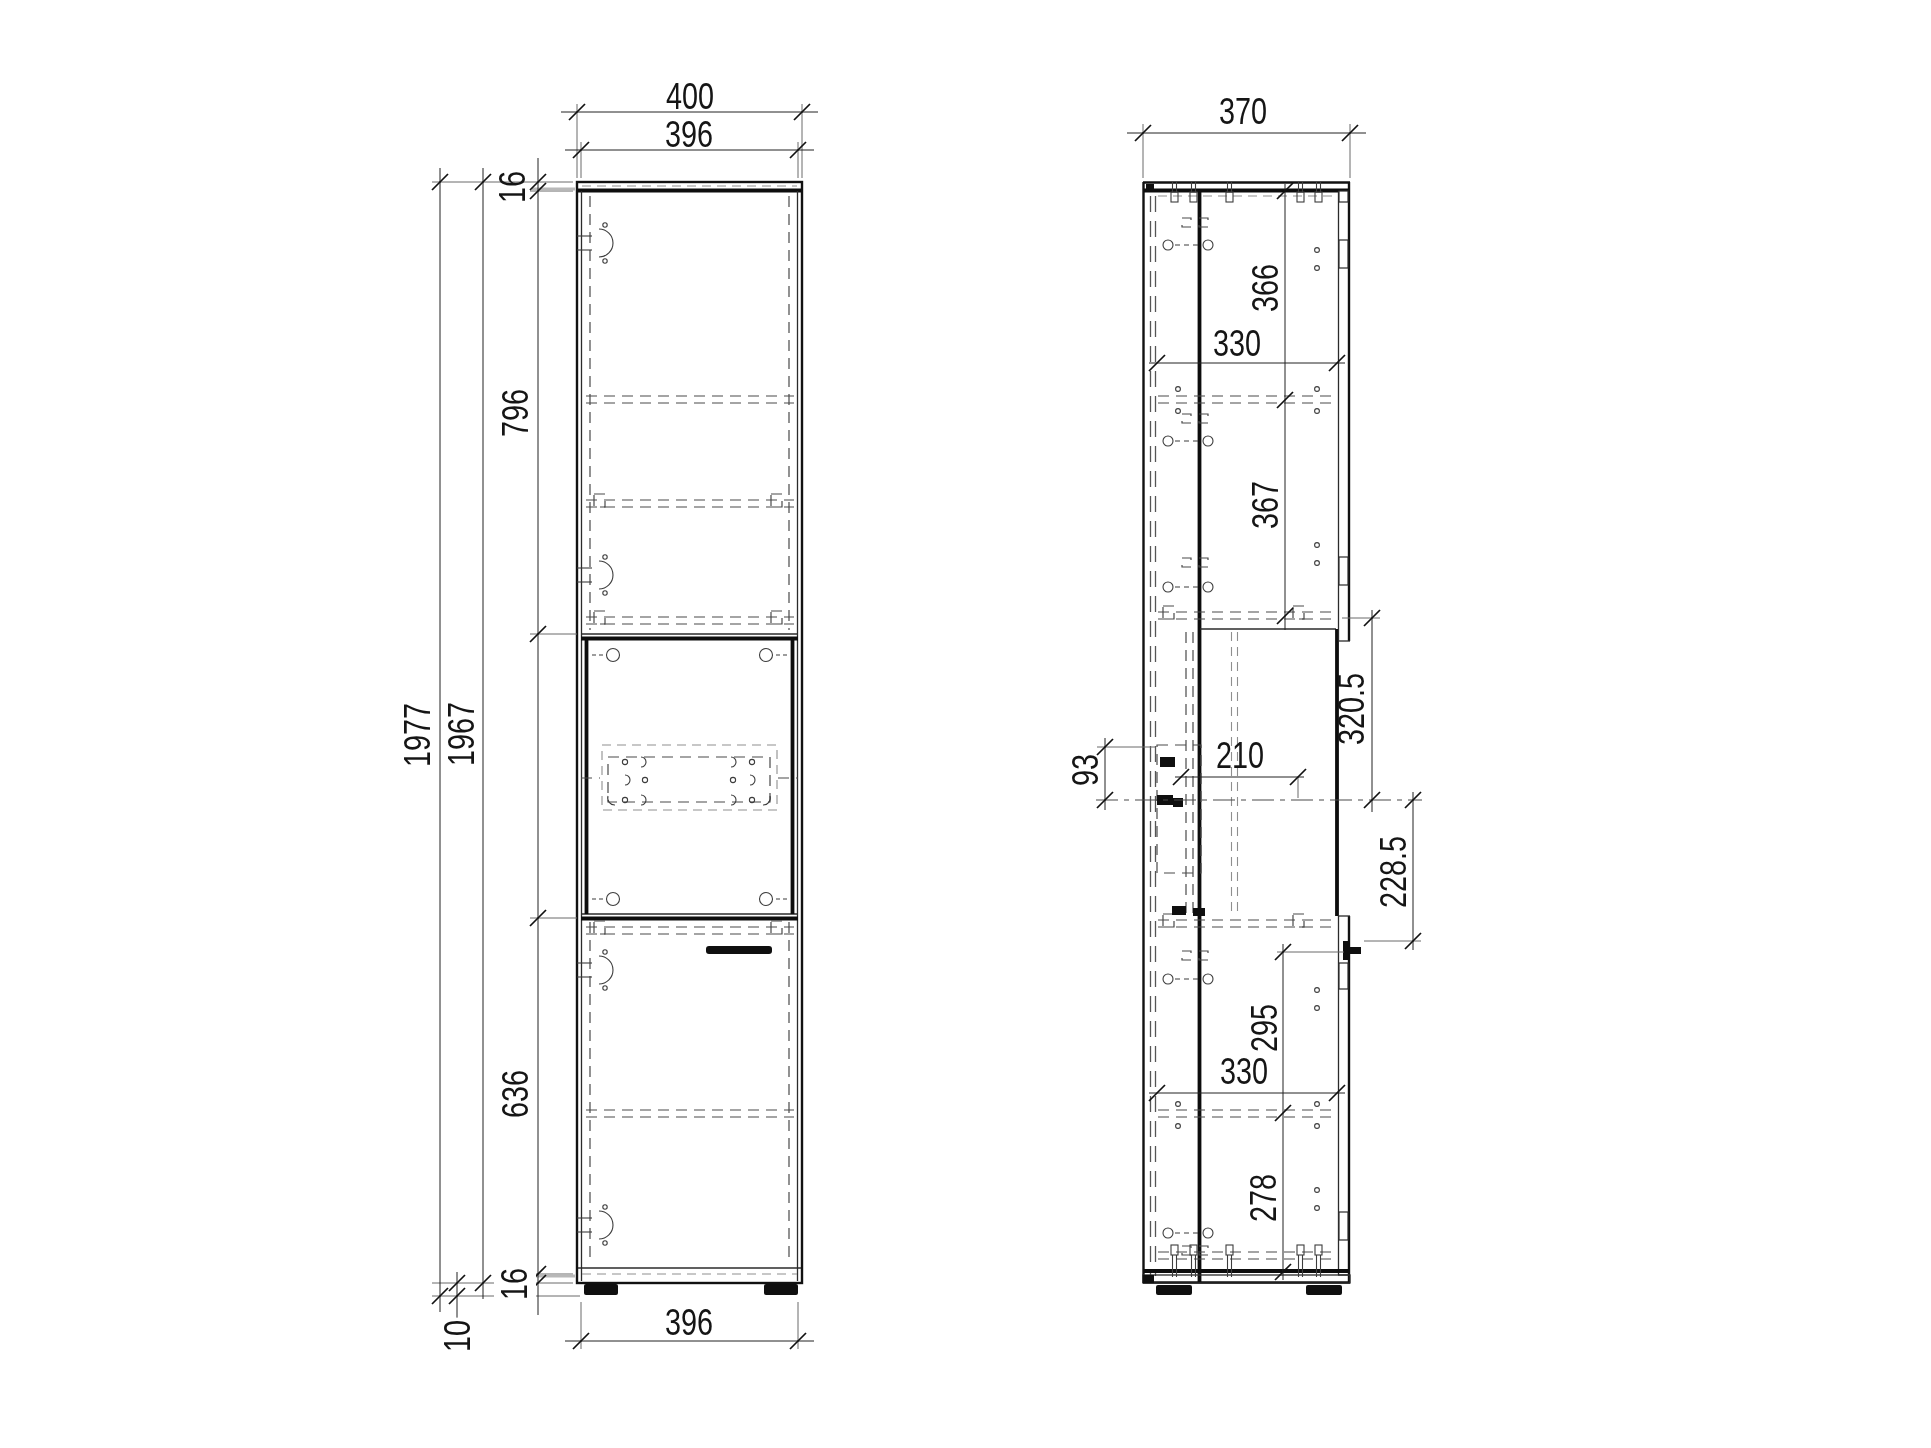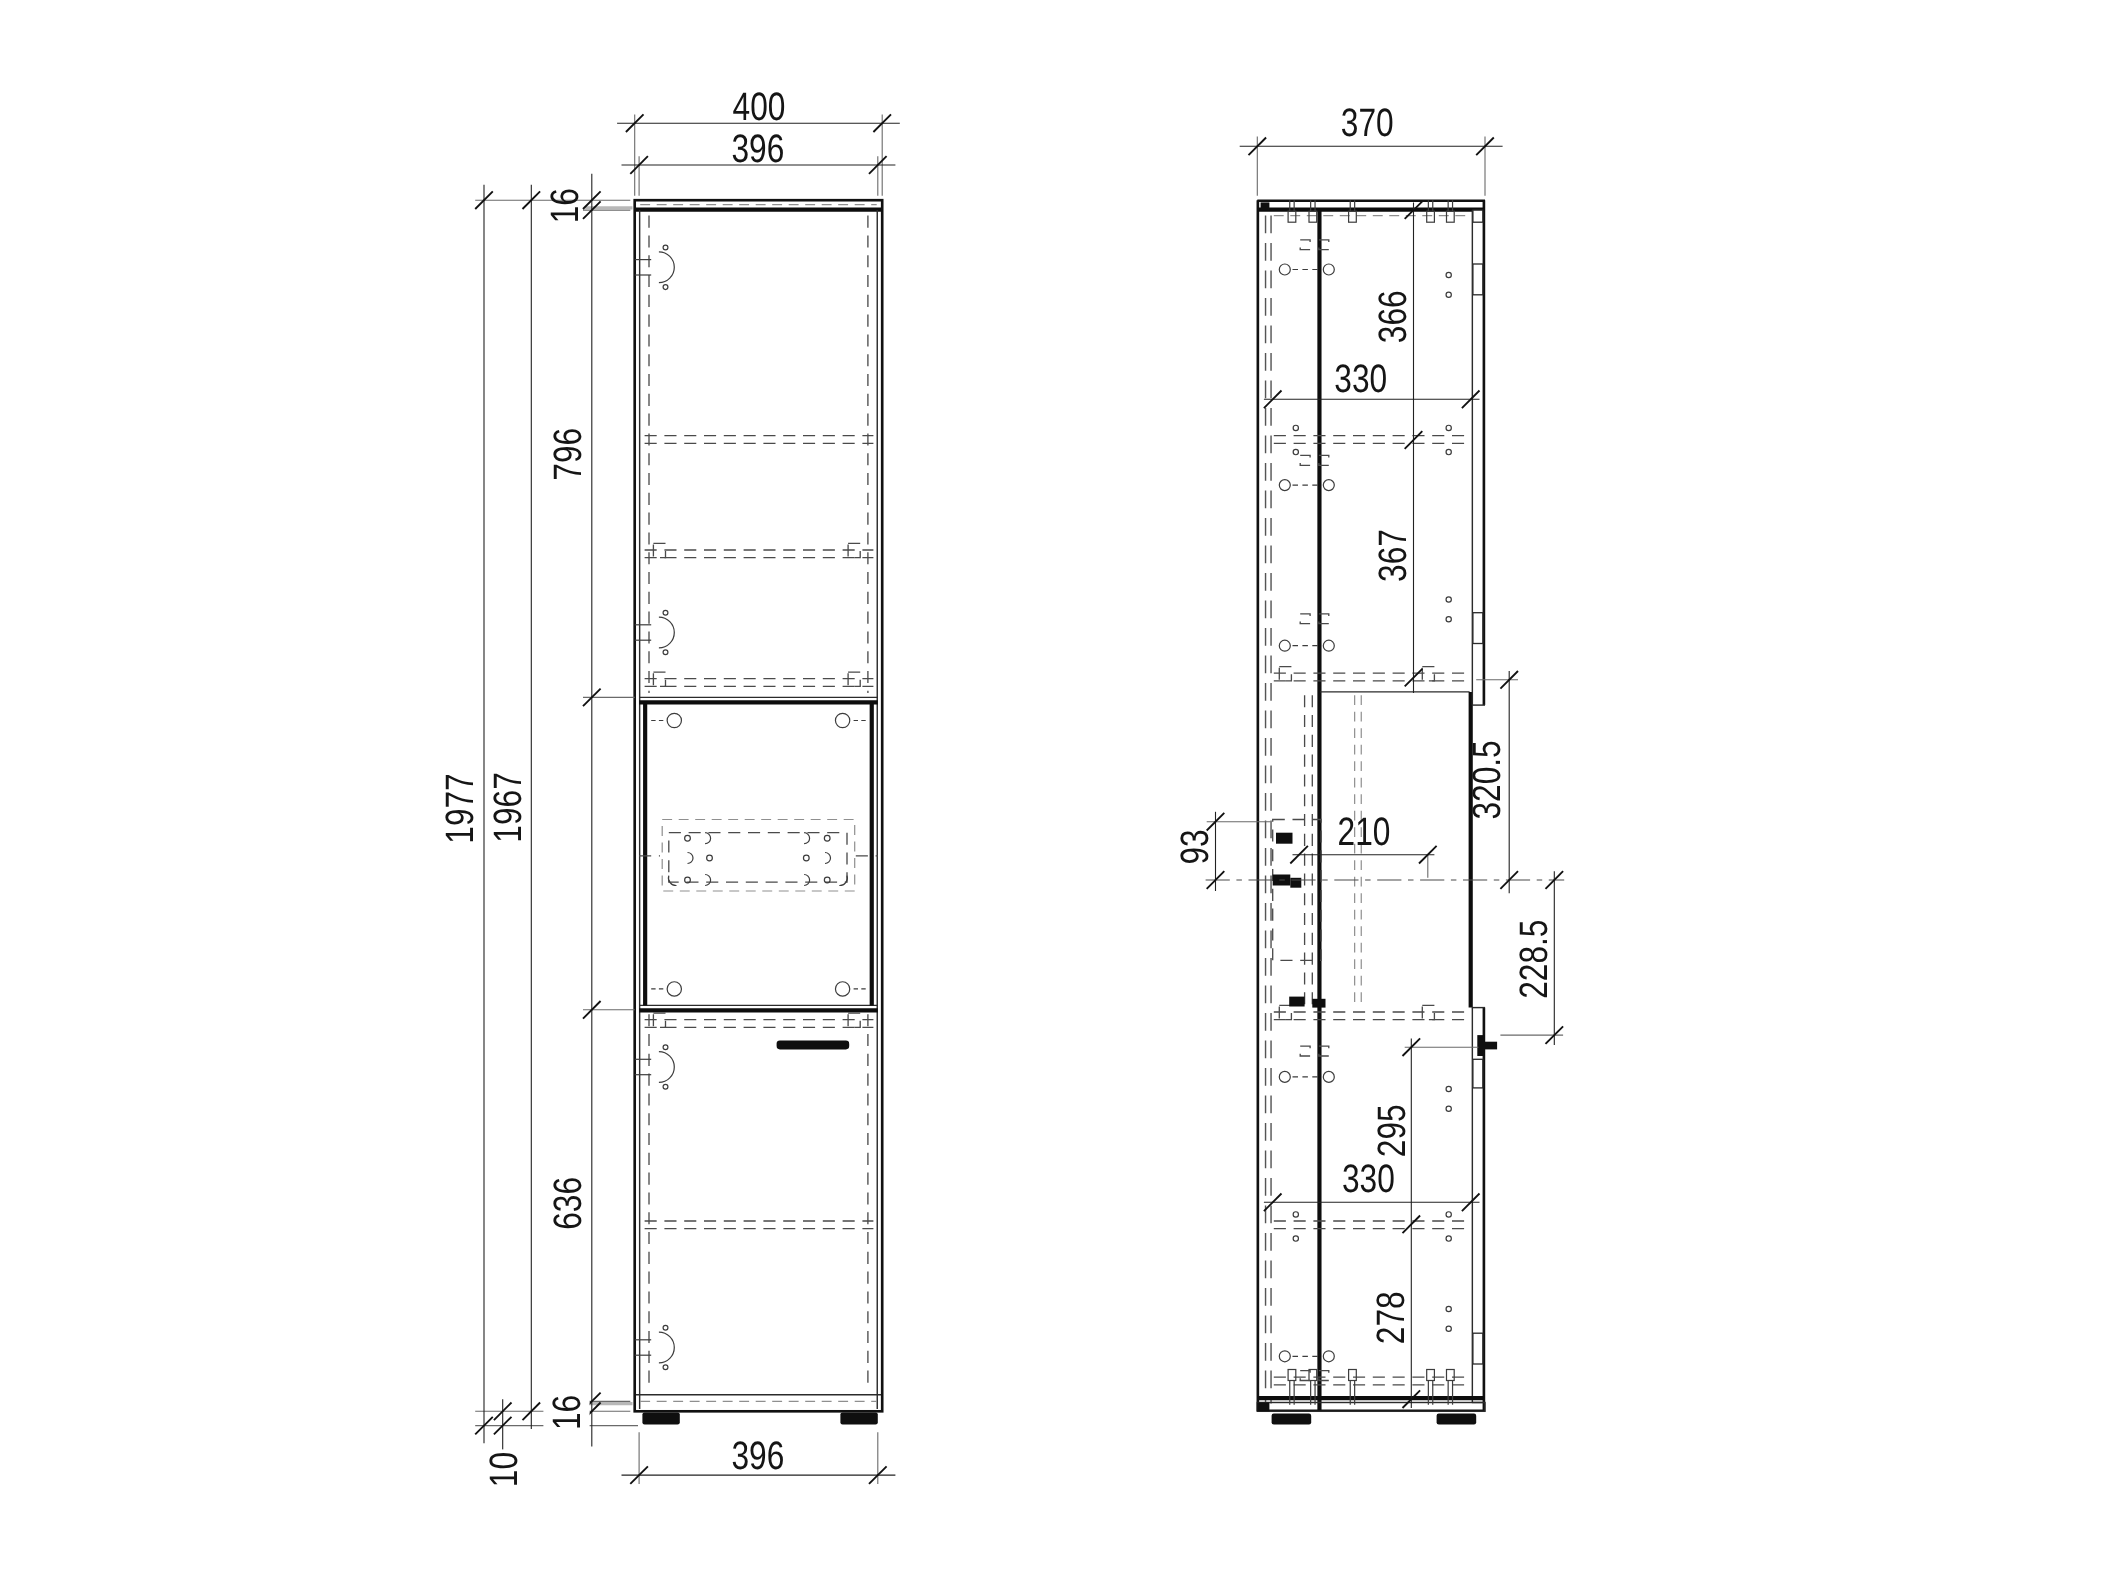--- a/index.html
+++ b/index.html
@@ -1,17 +1,17 @@
 <!DOCTYPE html>
 <html><head>
 <meta charset="utf-8">
 <style>
   html,body{margin:0;padding:0;background:#ffffff;}
   #canvas{position:relative;width:1637px;height:1448px;background:#ffffff;overflow:hidden;
-          font-family:"Liberation Sans",sans-serif;padding-left:20px;}
+          font-family:"Liberation Sans",sans-serif;}
   svg{position:absolute;left:0;top:0;}
   
   .l1{stroke:#2b2b2b;stroke-width:1.3;fill:none;}
   .l2{stroke:#111;stroke-width:2.4;fill:none;}
   .l3{stroke:#0d0d0d;stroke-width:3.8;fill:none;}
   .dsh{stroke:#4a4a4a;stroke-width:1.2;fill:none;stroke-dasharray:11 7;}
   .dshg{stroke:#8f8f8f;stroke-width:1.1;fill:none;stroke-dasharray:9 6;}
   .dshb{stroke:#555;stroke-width:1.3;fill:none;stroke-dasharray:16 9;}
   .dim{stroke:#222;stroke-width:1;fill:none;}
   .ext{stroke:#6a6a6a;stroke-width:1;fill:none;}

